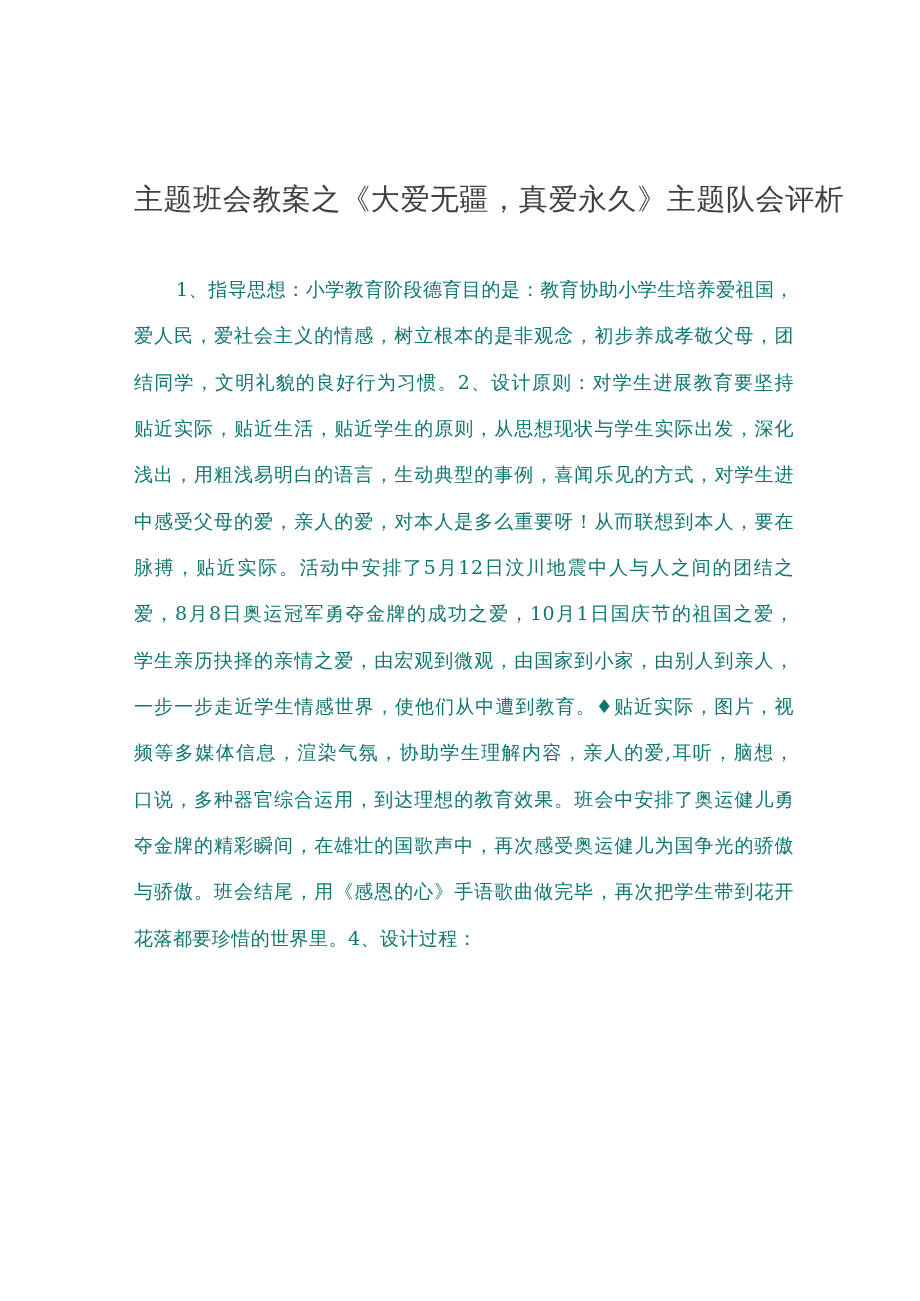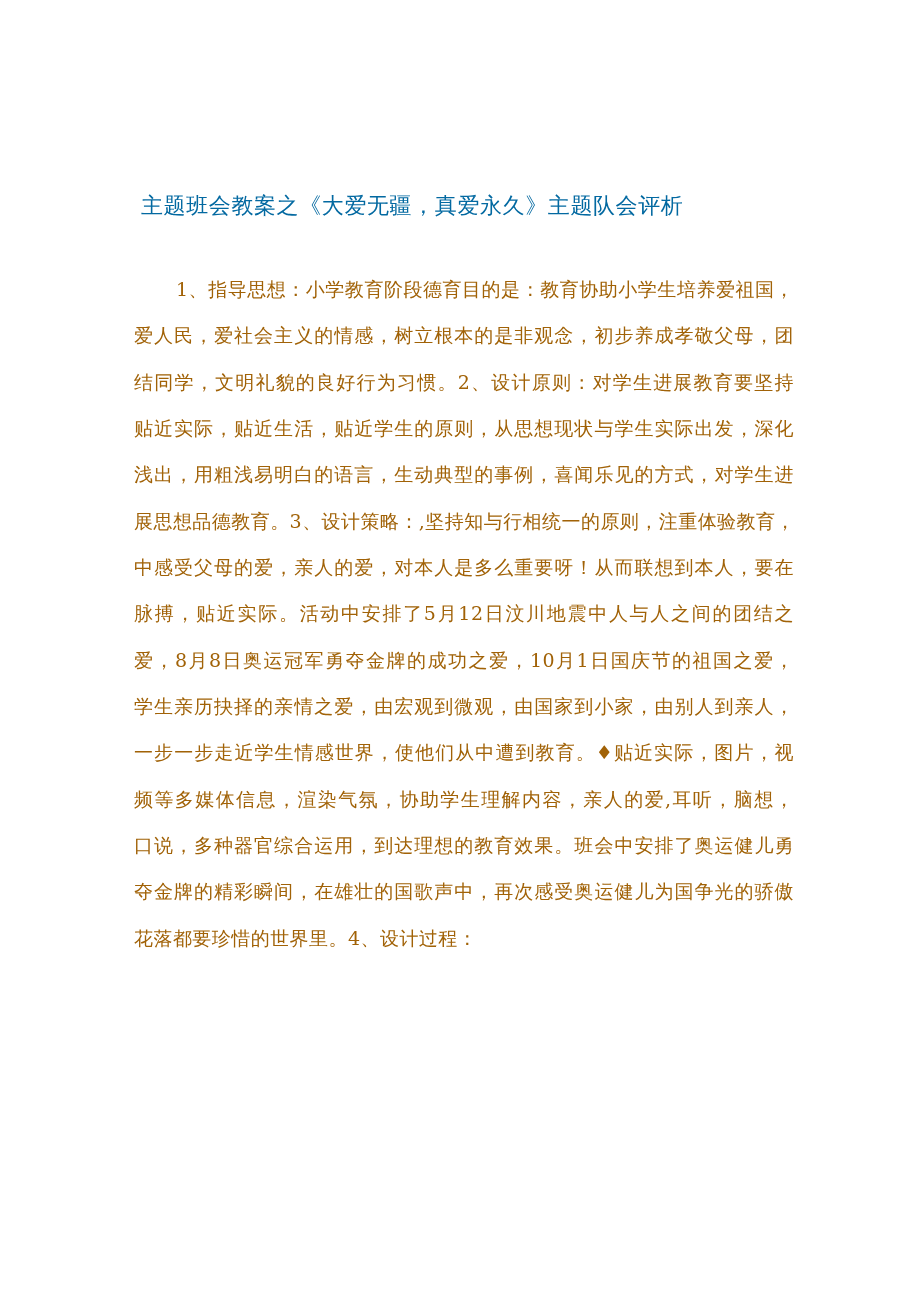--- a/index.html
+++ b/index.html
@@ -20,67 +20,67 @@
       left: 0;
       top: 0;
       width: 920px;
       height: 1301px;
     }
     .title {
       position: absolute;
       left: 134px;
       top: 183px;
       width: 660px;
-      font-size: 22px;
+      font-size: 29px;
       line-height: 32px;
       letter-spacing: 0.6px;
       white-space: nowrap;
-      margin: 7px;
+      margin: 0;
       font-weight: normal;
-      color: #0369a1;
+      color: #404040;
     }
     .body {
       position: absolute;
       left: 134px;
       top: 266px;
       width: 660px;
     }
     .line {
       height: 46.35px;
       line-height: 46.35px;
       font-size: 19px;
       white-space: nowrap;
       letter-spacing: 0.45px;
       text-align: justify;
       text-align-last: justify;
-      color: #a16207;
+      color: #0f766e;
     }
     .line.first {
       padding-left: 42px;
     }
     .line.last {
       text-align-last: left;
     }
   </style>
 </head>
 <body>
 
 <div class="page">
   <h1 class="title">主题班会教案之《大爱无疆，真爱永久》主题队会评析</h1>
 
   <div class="body">
     <div class="line first">1、指导思想：小学教育阶段德育目的是：教育协助小学生培养爱祖国，</div>
     <div class="line">爱人民，爱社会主义的情感，树立根本的是非观念，初步养成孝敬父母，团</div>
     <div class="line">结同学，文明礼貌的良好行为习惯。2、设计原则：对学生进展教育要坚持</div>
     <div class="line">贴近实际，贴近生活，贴近学生的原则，从思想现状与学生实际出发，深化</div>
     <div class="line">浅出，用粗浅易明白的语言，生动典型的事例，喜闻乐见的方式，对学生进</div>
-    <div class="line">展思想品德教育。3、设计策略：,坚持知与行相统一的原则，注重体验教育，</div>
     <div class="line">中感受父母的爱，亲人的爱，对本人是多么重要呀！从而联想到本人，要在</div>
     <div class="line">脉搏，贴近实际。活动中安排了5月12日汶川地震中人与人之间的团结之</div>
     <div class="line">爱，8月8日奥运冠军勇夺金牌的成功之爱，10月1日国庆节的祖国之爱，</div>
     <div class="line">学生亲历抉择的亲情之爱，由宏观到微观，由国家到小家，由别人到亲人，</div>
     <div class="line">一步一步走近学生情感世界，使他们从中遭到教育。♦贴近实际，图片，视</div>
     <div class="line">频等多媒体信息，渲染气氛，协助学生理解内容，亲人的爱,耳听，脑想，</div>
     <div class="line">口说，多种器官综合运用，到达理想的教育效果。班会中安排了奥运健儿勇</div>
     <div class="line">夺金牌的精彩瞬间，在雄壮的国歌声中，再次感受奥运健儿为国争光的骄傲</div>
+    <div class="line">与骄傲。班会结尾，用《感恩的心》手语歌曲做完毕，再次把学生带到花开</div>
     <div class="line last">花落都要珍惜的世界里。4、设计过程：</div>
   </div>
 </div>
 
 </body></html>

